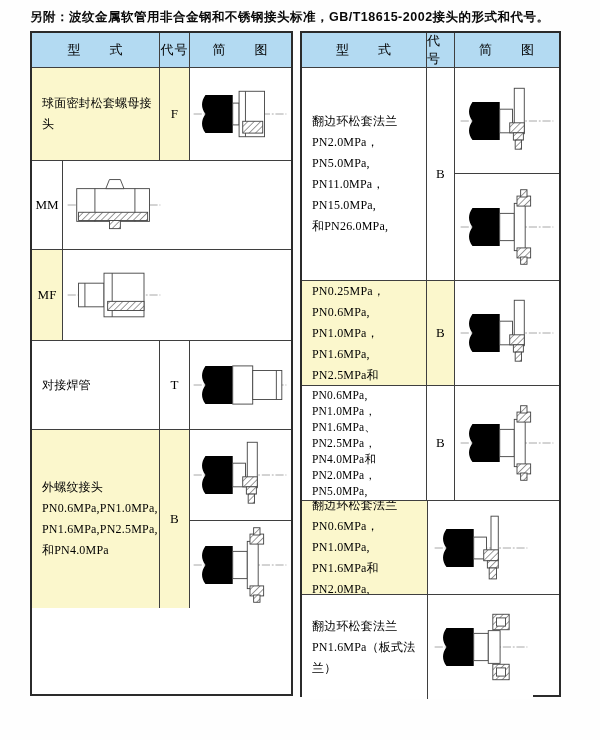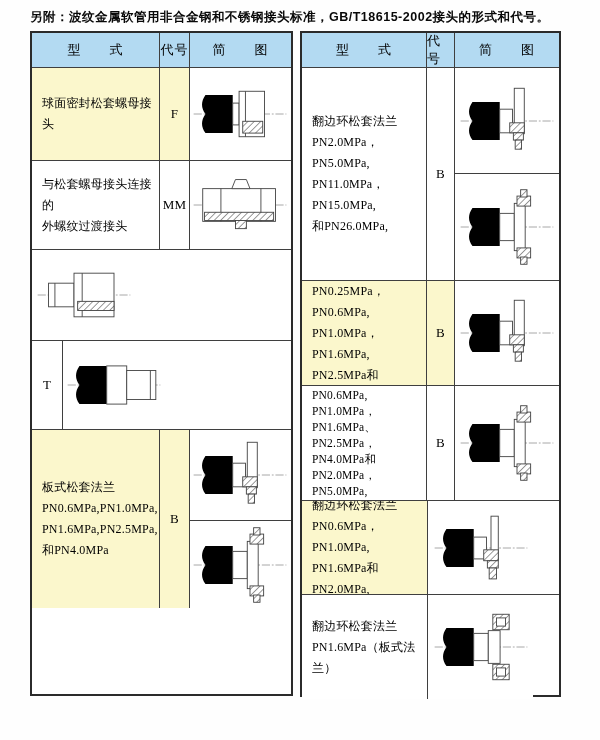--- a/index.html
+++ b/index.html
@@ -101,71 +101,73 @@
           <use href="#hose"></use>
           <rect x="47" y="30" width="7" height="24"></rect>
           <rect x="54" y="17" width="28" height="50"></rect>
           <line x1="61" y1="17" x2="61" y2="67"></line>
           <rect class="hatch" x="58" y="50" width="22" height="13"></rect>
         </svg>
       </div>
     </div>
 
     <div class="row" style="height:89px">
-      <div class="cell type">
-          <span class="type-text">与松套螺母接头连接的
-外螺纹过渡接头</span>
-        </div>
       <div class="cell code">
           <span>MM</span>
         </div>
       <div class="cell diag">
         <svg class="diagram" width="100" height="80" viewBox="0 0 110 84">
           <line class="cl" x1="4" y1="42" x2="106" y2="42"></line>
           <rect x="14" y="24" width="80" height="36"></rect>
           <polygon points="46,24 50,14 62,14 66,24"></polygon>
           <line x1="34" y1="24" x2="34" y2="60"></line>
           <line x1="78" y1="24" x2="78" y2="60"></line>
           <rect class="hatch" x="16" y="50" width="76" height="9"></rect>
           <rect class="hatch" x="50" y="59" width="12" height="9"></rect>
         </svg>
       </div>
     </div>
 
     <div class="row hl" style="height:91px">
+      <div class="cell code">
+          <span>MF</span>
+        </div>
       <div class="cell diag">
         <svg class="diagram" width="100" height="80" viewBox="0 0 110 84">
           <line class="cl" x1="4" y1="42" x2="106" y2="42"></line>
           <rect x="16" y="29" width="28" height="26"></rect>
           <line x1="23" y1="29" x2="23" y2="55"></line>
           <rect x="44" y="18" width="44" height="48"></rect>
           <line x1="53" y1="18" x2="53" y2="66"></line>
           <rect class="hatch" x="48" y="49" width="40" height="10"></rect>
         </svg>
       </div>
     </div>
 
     <div class="row" style="height:89px">
+      <div class="cell type">
+          <span class="type-text">对接焊管</span>
+        </div>
       <div class="cell code">
           <span>T</span>
         </div>
       <div class="cell diag">
         <svg class="diagram" width="100" height="80" viewBox="0 0 110 84">
           <line class="cl" x1="4" y1="42" x2="106" y2="42"></line>
           <use href="#hose"></use>
           <rect x="47" y="21" width="22" height="42"></rect>
           <rect x="69" y="26" width="32" height="32"></rect>
           <line x1="95" y1="26" x2="95" y2="58"></line>
         </svg>
       </div>
     </div>
 
     <div class="row hl" style="height:179px">
       <div class="cell type">
-          <span class="type-text">板式松套法兰
+          <span class="type-text">外螺纹接头
 PN0.6MPa,PN1.0MPa,
 PN1.6MPa,PN2.5MPa,
 和PN4.0MPa</span>
         </div>
       <div class="cell code">
           <span>B</span>
         </div>
       <div class="cell diag split">
         <div class="subdiag" style="height:90px">
           <svg class="diagram" width="100" height="84" viewBox="0 0 110 84">

